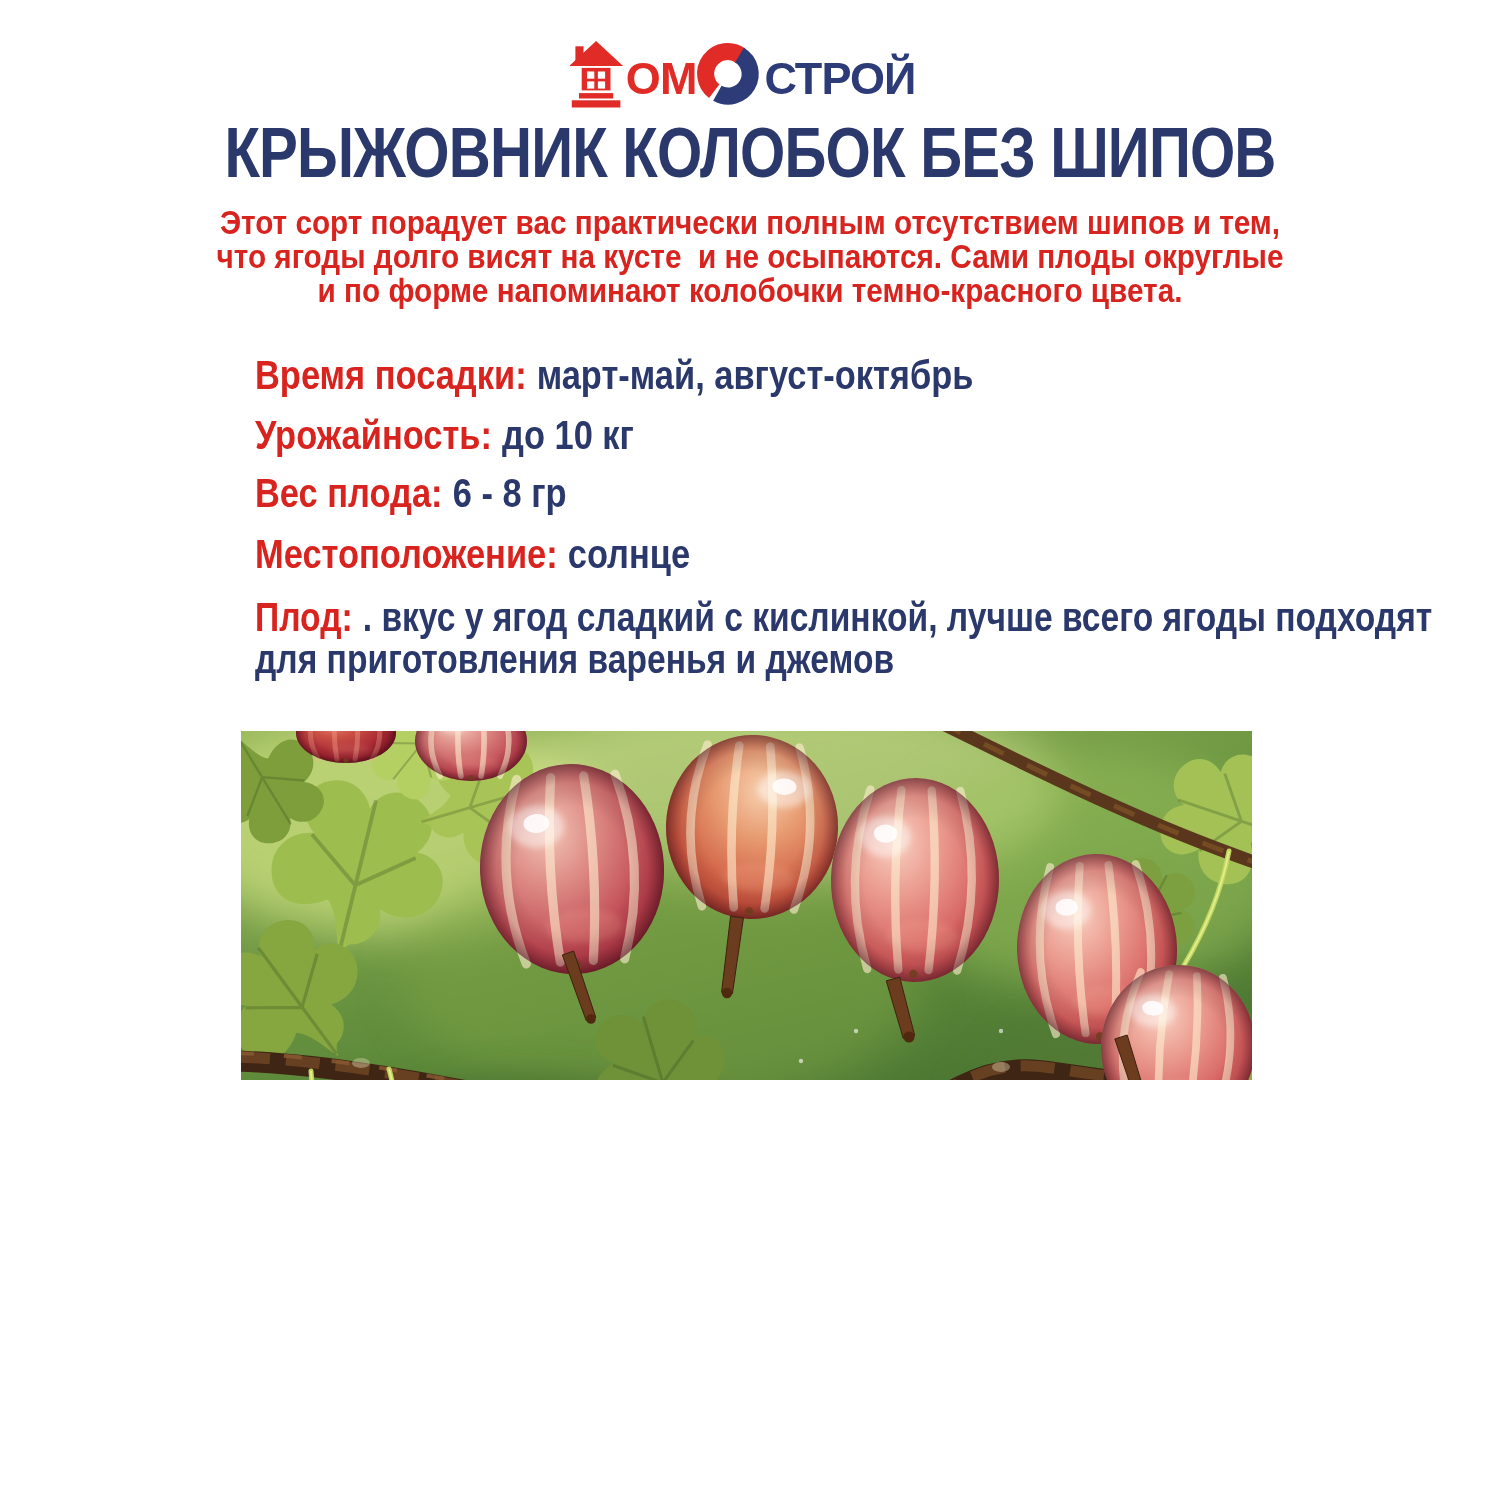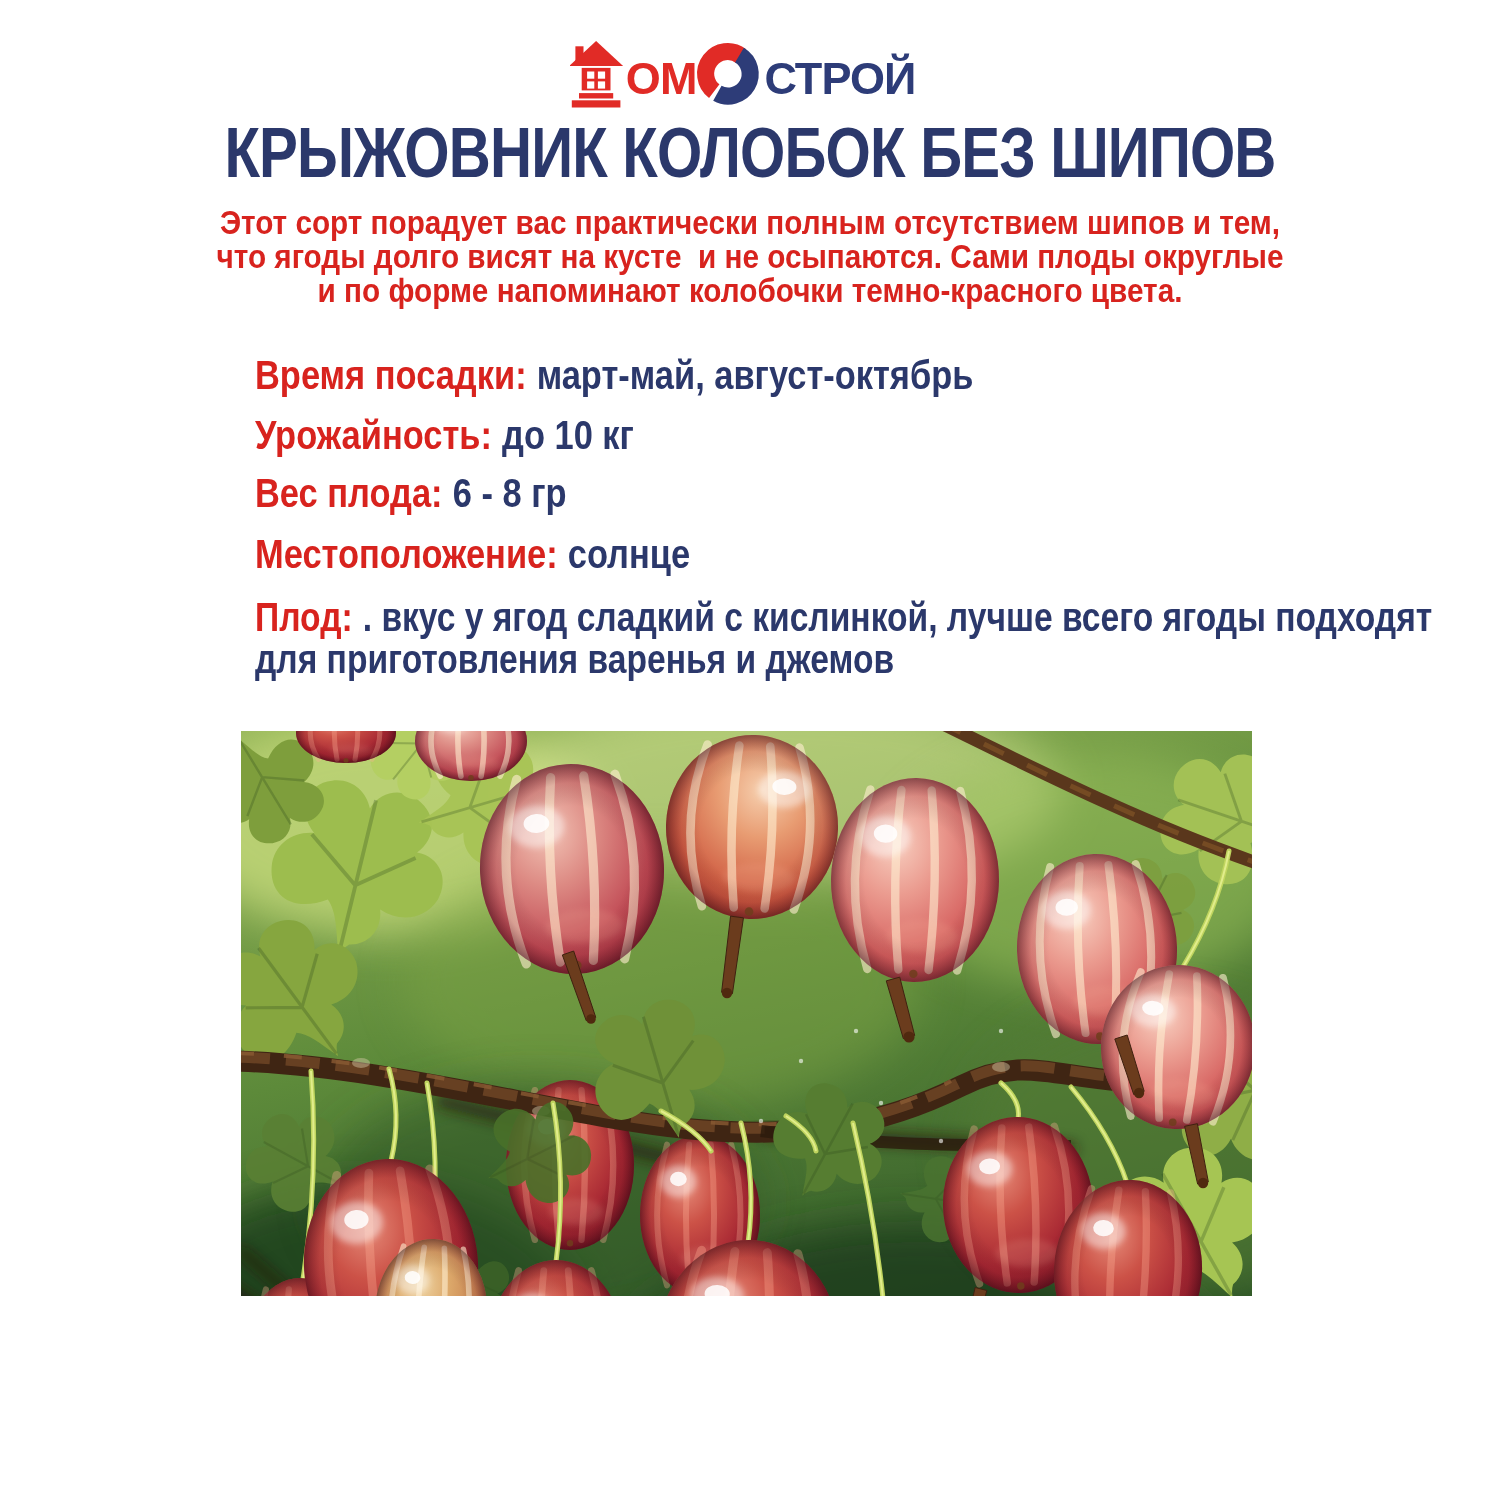--- a/index.html
+++ b/index.html
@@ -1,16 +1,16 @@
 <!DOCTYPE html>
 <html><head>
 <meta charset="utf-8">
 <style>
   html,body{margin:0;padding:0;background:#ffffff;}
-  .page{position:relative;width:1500px;height:1296px;background:#ffffff;overflow:hidden;
+  .page{position:relative;width:1500px;height:1080px;background:#ffffff;overflow:hidden;
         font-family:"Liberation Sans","DejaVu Sans",sans-serif;font-weight:bold;}
   .logo{position:absolute;left:570px;top:38px;width:360px;height:76px;}
   .title{position:absolute;left:0;top:112px;width:1500px;text-align:center;
          font-size:71px;letter-spacing:-1px;color:#2b386b;white-space:nowrap;
          transform:scaleX(.82);transform-origin:50% 50%;}
   .desc{position:absolute;left:0;top:206px;width:1500px;text-align:center;color:#d8231e;
         font-size:33px;line-height:34px;transform:scaleX(.9);transform-origin:50% 50%;}
   .desc div{white-space:pre;}
   .attr{position:absolute;left:255px;font-size:41px;white-space:nowrap;
         transform:scaleX(.84);transform-origin:0 50%;}

